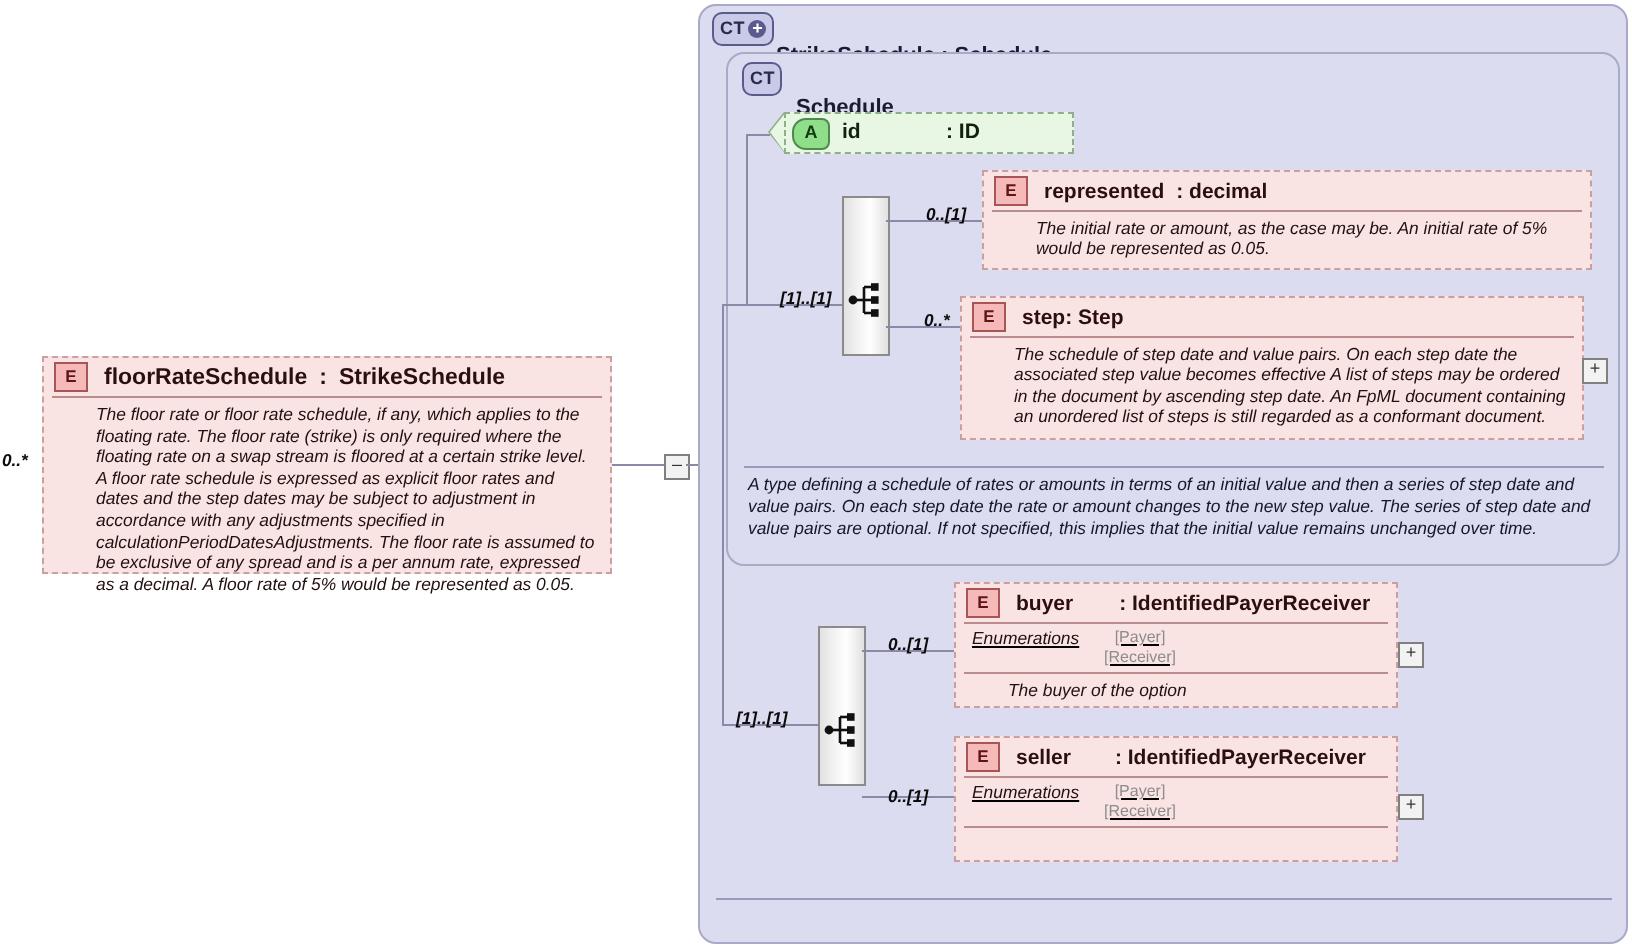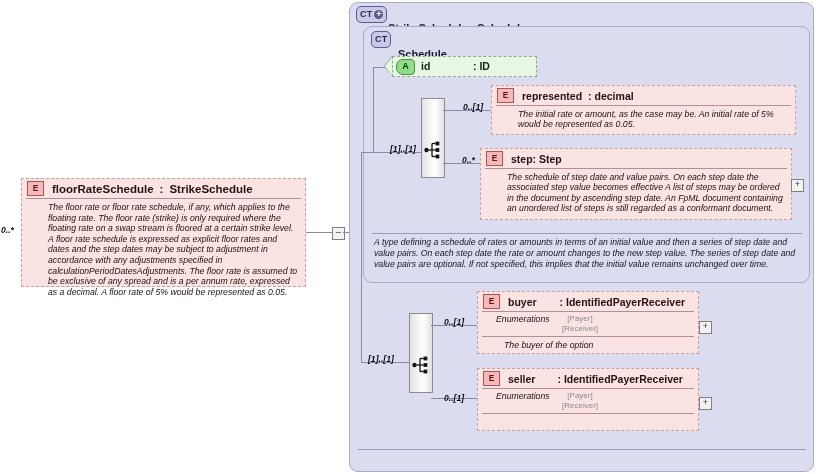--- a/index.html
+++ b/index.html
@@ -155,22 +155,23 @@
   .el-doc {
     font-size: 8.7px;
     font-style: italic;
     color: #20100f;
     line-height: 10.4px;
     padding: 3px 5px 3px 6px;
     margin-left: 20px;
   }
   .enum-row {
     display: flex;
-    padding: 2px 5px 2px 18px;
+    padding: 2px 5px 2px 8px;
     font-size: 8.7px;
+    text-decoration: underline;
   }
   .enum-label {
     font-style: italic; color: #20100f; width: 66px; flex: none;
   }
   .enum-values {
     color: #8c8c8c; font-size: 8px; line-height: 10px; text-align: center;
   }
 
   
   .src-box {

